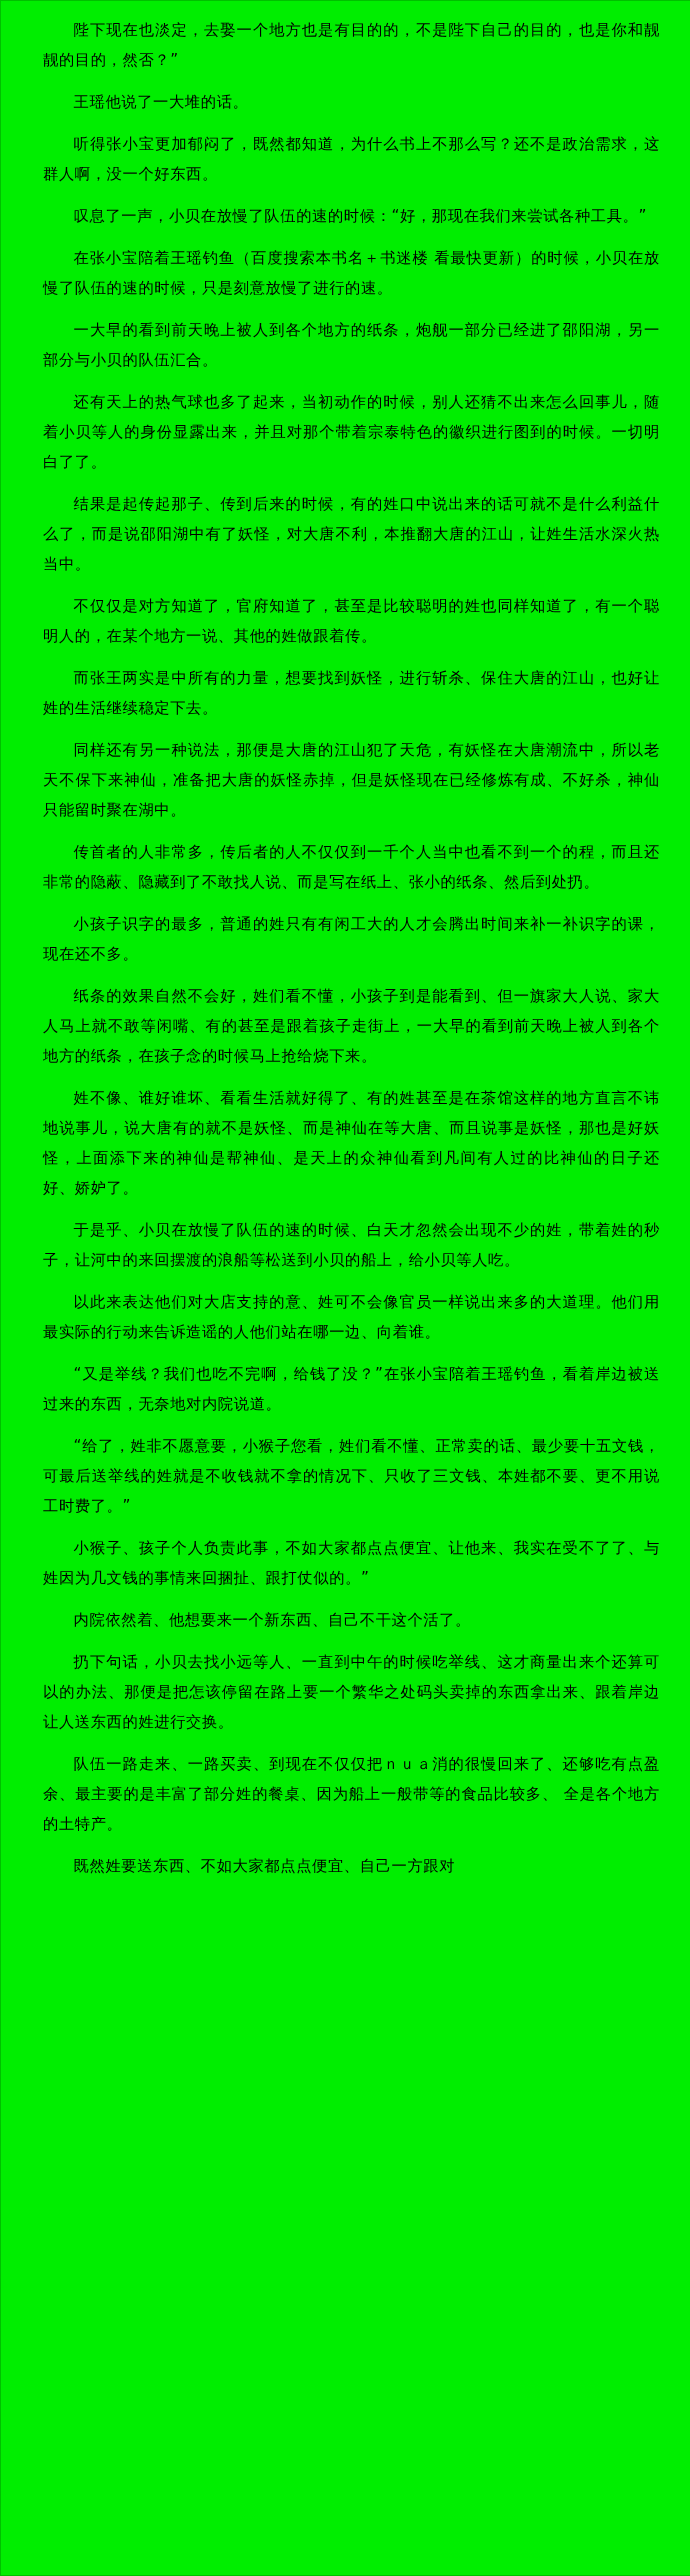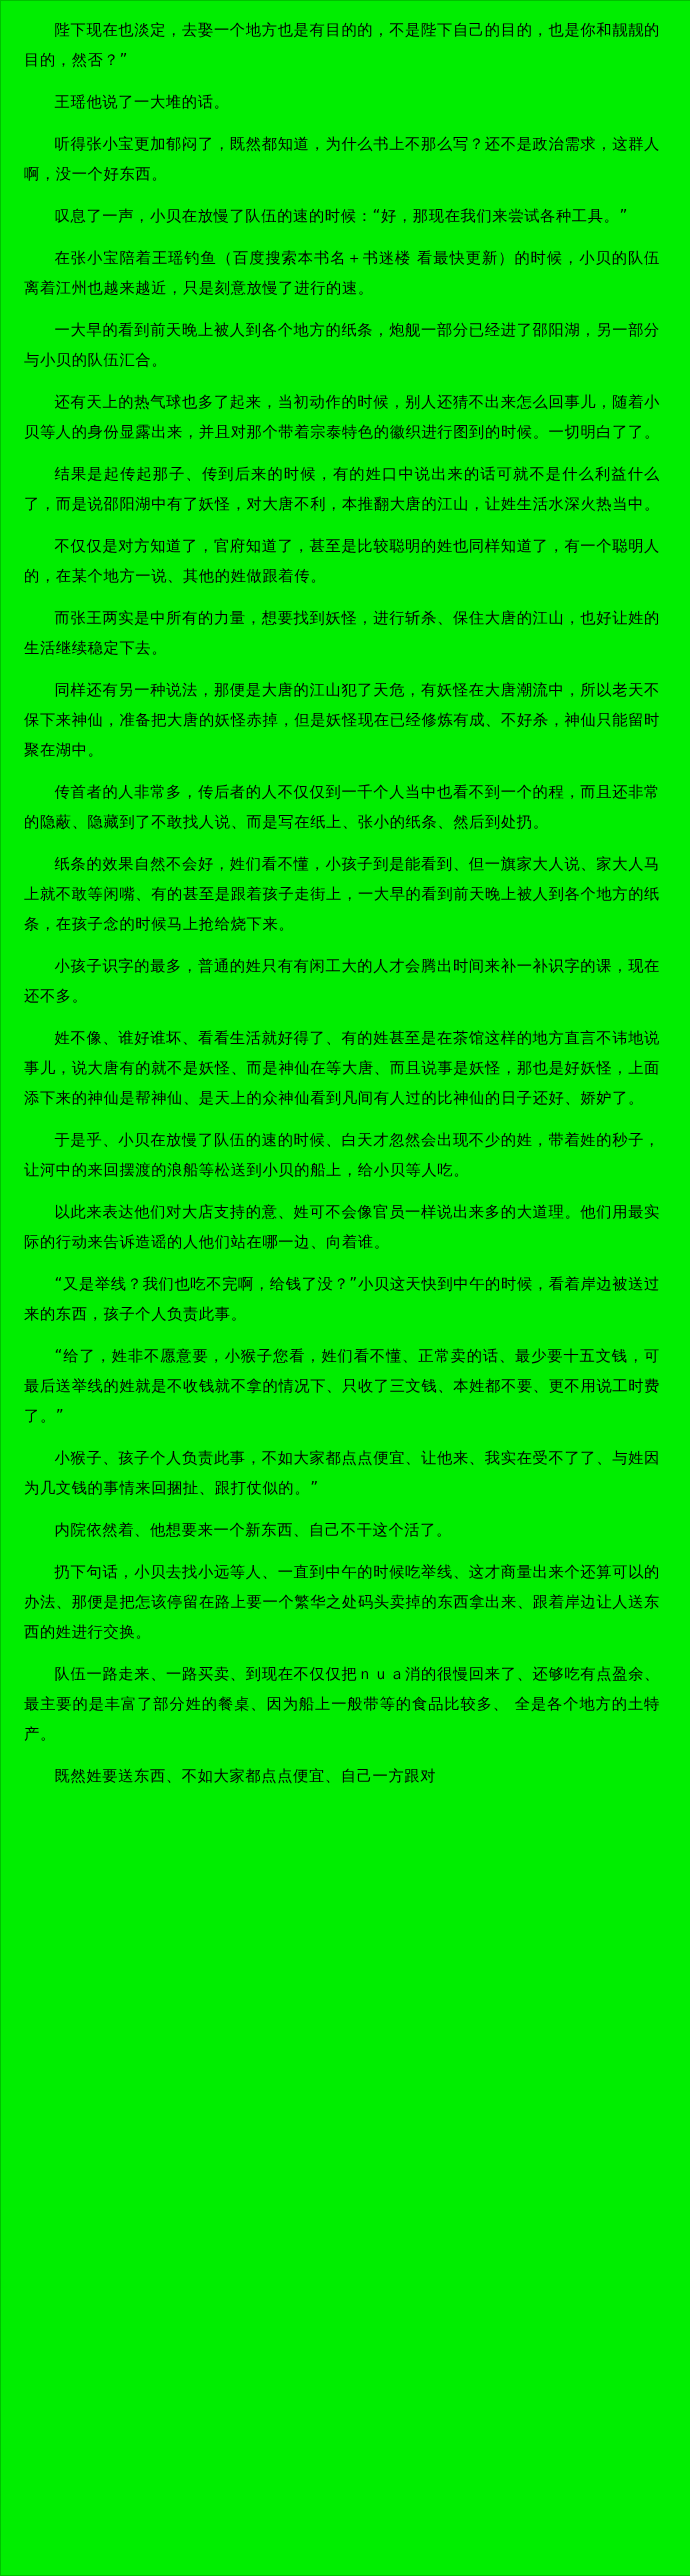--- a/index.html
+++ b/index.html
@@ -11,21 +11,21 @@
     width: 691px;
     min-height: 2576px;
     font-family: "DejaVu Sans", "Liberation Sans", sans-serif;
   }
   .page {
     width: 691px;
     min-height: 2576px;
     box-sizing: border-box;
     background: #00ee00;
     border: 1px solid #00c000;
-    padding: 14px 30px 20px 23px;
+    padding: 14px 30px 20px 42px;
   }
   .para {
     color: #000000;
     font-size: 15.3px;
     line-height: 30px;
     letter-spacing: 0.6px;
     text-align: justify;
     text-indent: 2em;
     margin: 0 0 12px 0;
     word-break: break-all;
@@ -33,34 +33,34 @@
 </style>
 </head>
 <body>
 
 <div class="page">
   <div>
     <p class="para">陛下现在也淡定，去娶一个地方也是有目的的，不是陛下自己的目的，也是你和靓靓的目的，然否？”</p>
     <p class="para">王瑶他说了一大堆的话。</p>
     <p class="para">听得张小宝更加郁闷了，既然都知道，为什么书上不那么写？还不是政治需求，这群人啊，没一个好东西。</p>
     <p class="para">叹息了一声，小贝在放慢了队伍的速的时候：“好，那现在我们来尝试各种工具。”</p>
-    <p class="para">在张小宝陪着王瑶钓鱼（百度搜索本书名＋书迷楼 看最快更新）的时候，小贝的队伍离着江州也越来越近，只是刻意放慢了进行的速。</p>
+    <p class="para">在张小宝陪着王瑶钓鱼（百度搜索本书名＋书迷楼 看最快更新）的时候，小贝在放慢了队伍的速的时候，只是刻意放慢了进行的速。</p>
     <p class="para">一大早的看到前天晚上被人到各个地方的纸条，炮舰一部分已经进了邵阳湖，另一部分与小贝的队伍汇合。</p>
     <p class="para">还有天上的热气球也多了起来，当初动作的时候，别人还猜不出来怎么回事儿，随着小贝等人的身份显露出来，并且对那个带着宗泰特色的徽织进行图到的时候。一切明白了了。</p>
     <p class="para">结果是起传起那子、传到后来的时候，有的姓口中说出来的话可就不是什么利益什么了，而是说邵阳湖中有了妖怪，对大唐不利，本推翻大唐的江山，让姓生活水深火热当中。</p>
     <p class="para">不仅仅是对方知道了，官府知道了，甚至是比较聪明的姓也同样知道了，有一个聪明人的，在某个地方一说、其他的姓做跟着传。</p>
     <p class="para">而张王两实是中所有的力量，想要找到妖怪，进行斩杀、保住大唐的江山，也好让姓的生活继续稳定下去。</p>
     <p class="para">同样还有另一种说法，那便是大唐的江山犯了天危，有妖怪在大唐潮流中，所以老天不保下来神仙，准备把大唐的妖怪赤掉，但是妖怪现在已经修炼有成、不好杀，神仙只能留时聚在湖中。</p>
     <p class="para">传首者的人非常多，传后者的人不仅仅到一千个人当中也看不到一个的程，而且还非常的隐蔽、隐藏到了不敢找人说、而是写在纸上、张小的纸条、然后到处扔。</p>
+    <p class="para">小孩子识字的最多，普通的姓只有有闲工大的人才会腾出时间来补一补识字的课，现在还不多。</p>
     <p class="para">纸条的效果自然不会好，姓们看不懂，小孩子到是能看到、但一旗家大人说、家大人马上就不敢等闲嘴、有的甚至是跟着孩子走街上，一大早的看到前天晚上被人到各个地方的纸条，在孩子念的时候马上抢给烧下来。</p>
-    <p class="para">小孩子识字的最多，普通的姓只有有闲工大的人才会腾出时间来补一补识字的课，现在还不多。</p>
     <p class="para">姓不像、谁好谁坏、看看生活就好得了、有的姓甚至是在茶馆这样的地方直言不讳地说事儿，说大唐有的就不是妖怪、而是神仙在等大唐、而且说事是妖怪，那也是好妖怪，上面添下来的神仙是帮神仙、是天上的众神仙看到凡间有人过的比神仙的日子还好、娇妒了。</p>
     <p class="para">于是乎、小贝在放慢了队伍的速的时候、白天才忽然会出现不少的姓，带着姓的秒子，让河中的来回摆渡的浪船等松送到小贝的船上，给小贝等人吃。</p>
     <p class="para">以此来表达他们对大店支持的意、姓可不会像官员一样说出来多的大道理。他们用最实际的行动来告诉造谣的人他们站在哪一边、向着谁。</p>
-    <p class="para">“又是举线？我们也吃不完啊，给钱了没？”小贝这天快到中午的时候，看着岸边被送过来的东西，孩子个人负责此事。</p>
+    <p class="para">“又是举线？我们也吃不完啊，给钱了没？”在张小宝陪着王瑶钓鱼，看着岸边被送过来的东西，无奈地对内院说道。</p>
     <p class="para">“给了，姓非不愿意要，小猴子您看，姓们看不懂、正常卖的话、最少要十五文钱，可最后送举线的姓就是不收钱就不拿的情况下、只收了三文钱、本姓都不要、更不用说工时费了。”</p>
     <p class="para">小猴子、孩子个人负责此事，不如大家都点点便宜、让他来、我实在受不了了、与姓因为几文钱的事情来回捆扯、跟打仗似的。”</p>
     <p class="para">内院依然着、他想要来一个新东西、自己不干这个活了。</p>
     <p class="para">扔下句话，小贝去找小远等人、一直到中午的时候吃举线、这才商量出来个还算可以的办法、那便是把怎该停留在路上要一个繁华之处码头卖掉的东西拿出来、跟着岸边让人送东西的姓进行交换。</p>
     <p class="para">队伍一路走来、一路买卖、到现在不仅仅把ｎｕａ消的很慢回来了、还够吃有点盈余、最主要的是丰富了部分姓的餐桌、因为船上一般带等的食品比较多、 全是各个地方的土特产。</p>
     <p class="para">既然姓要送东西、不如大家都点点便宜、自己一方跟对</p>
   </div>
 </div>
 
 

